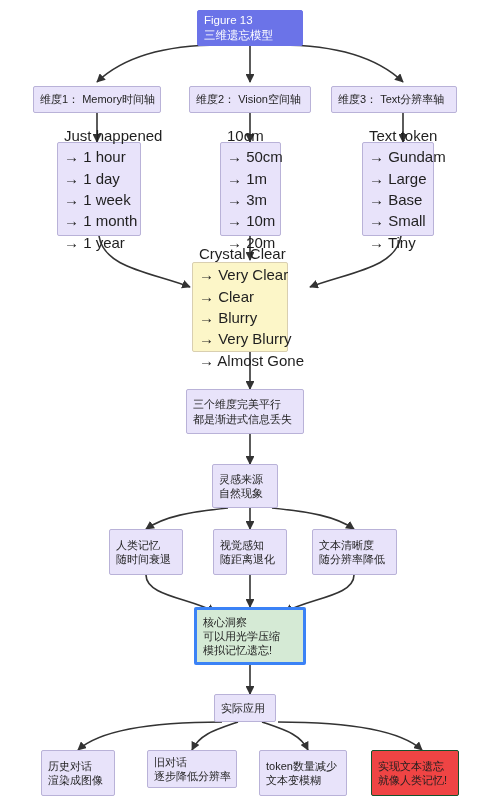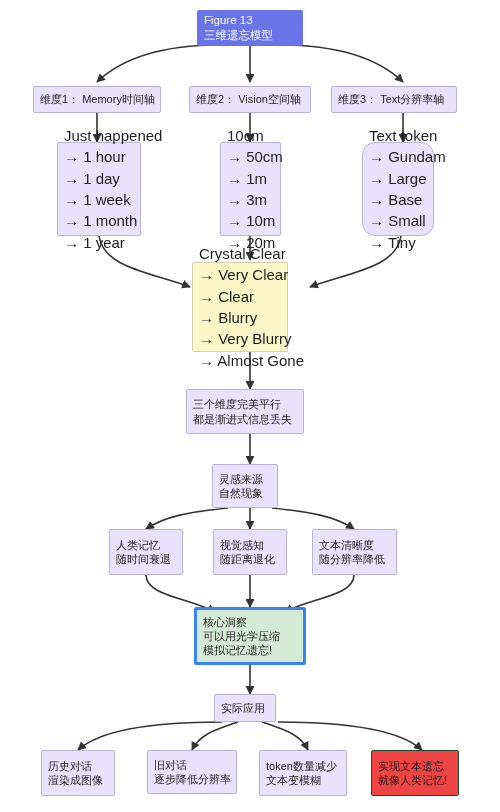--- a/index.html
+++ b/index.html
@@ -123,21 +123,21 @@
 
   <div class="node list-node" style="left:220px;top:142px;width:61px;height:94px;">
     <span class="ln">10cm</span>
     <span class="ln">→ 50cm</span>
     <span class="ln">→ 1m</span>
     <span class="ln">→ 3m</span>
     <span class="ln">→ 10m</span>
     <span class="ln">→ 20m</span>
   </div>
 
-  <div class="node list-node" style="left:362px;top:142px;width:72px;height:94px;border-radius:13px;">
+  <div class="node list-node" style="left:362px;top:142px;width:72px;height:94px;">
     <span class="ln">Text token</span>
     <span class="ln">→ Gundam</span>
     <span class="ln">→ Large</span>
     <span class="ln">→ Base</span>
     <span class="ln">→ Small</span>
     <span class="ln">→ Tiny</span>
   </div>
 
   <div class="node list-node yellow-node" style="left:192px;top:262px;width:96px;height:90px;">
     <span class="ln">Crystal Clear</span>
@@ -178,21 +178,21 @@
   </div>
 
   <div class="node small-node" style="left:214px;top:694px;width:62px;height:28px;">
     <span class="ln">实际应用</span>
   </div>
 
   <div class="node small-node" style="left:41px;top:750px;width:74px;height:46px;">
     <span class="ln">历史对话</span>
     <span class="ln">渲染成图像</span>
   </div>
-  <div class="node small-node" style="left:147px;top:750px;width:90px;height:44px;">
+  <div class="node small-node" style="left:147px;top:750px;width:90px;height:38px;">
     <span class="ln">旧对话</span>
     <span class="ln">逐步降低分辨率</span>
   </div>
   <div class="node small-node" style="left:259px;top:750px;width:88px;height:46px;">
     <span class="ln">token数量减少</span>
     <span class="ln">文本变模糊</span>
   </div>
   <div class="node small-node pink-node" style="left:371px;top:750px;width:88px;height:46px;">
     <span class="ln">实现文本遗忘</span>
     <span class="ln">就像人类记忆!</span>

